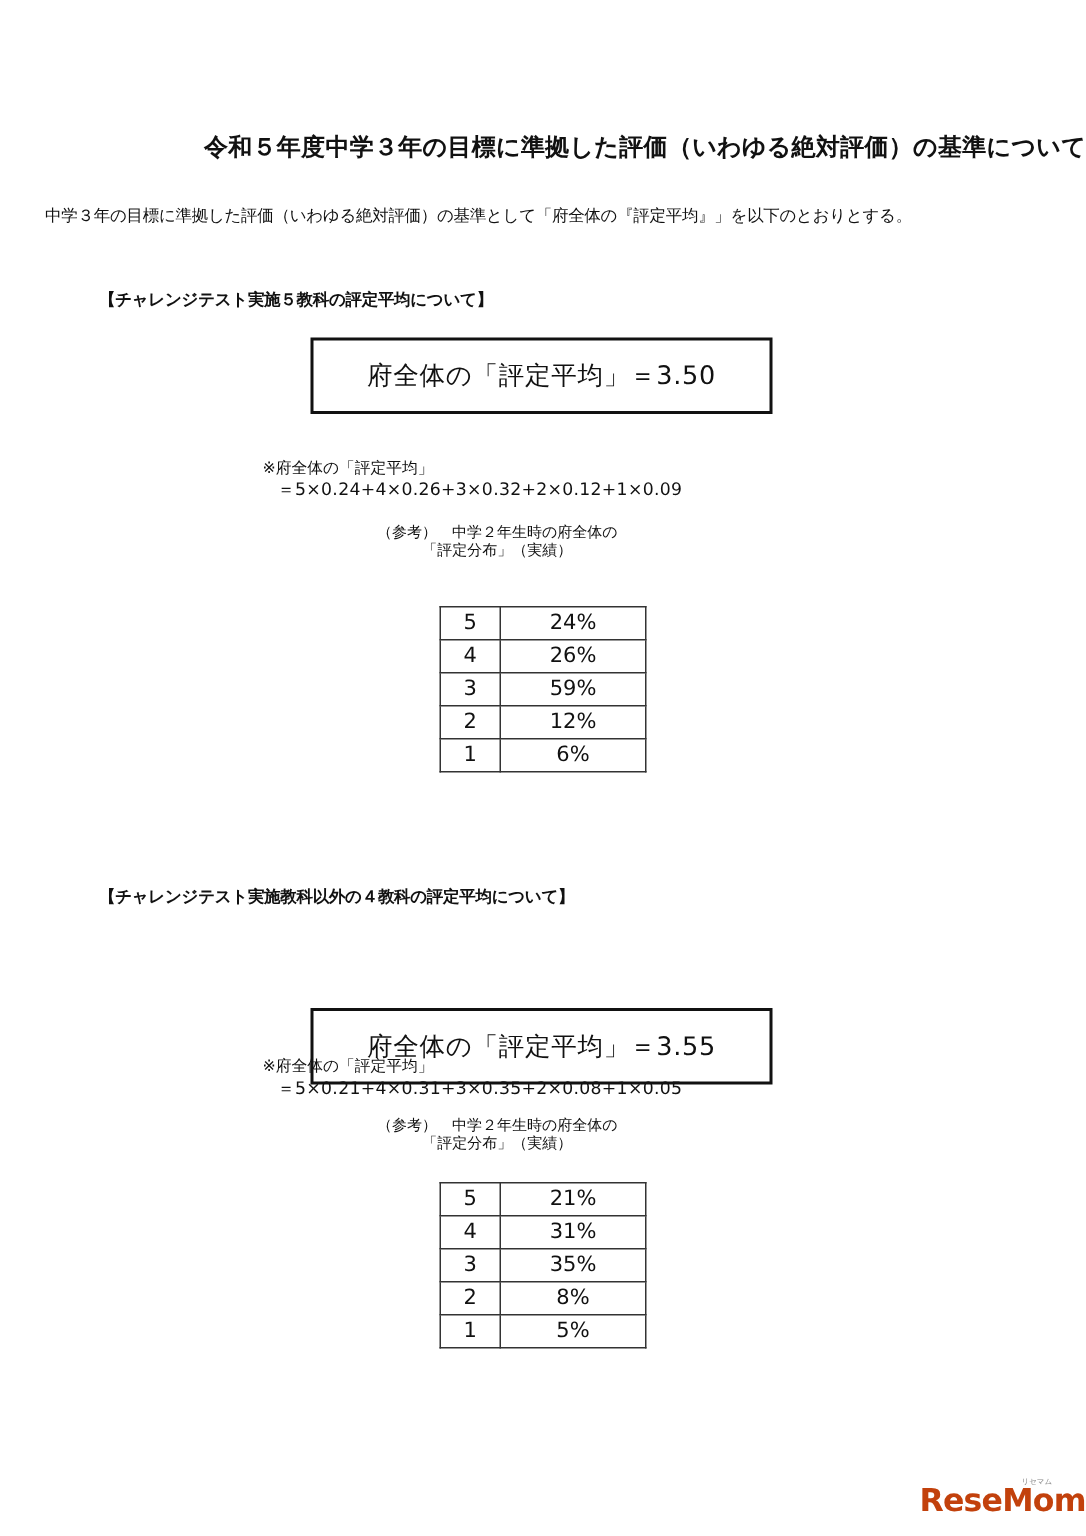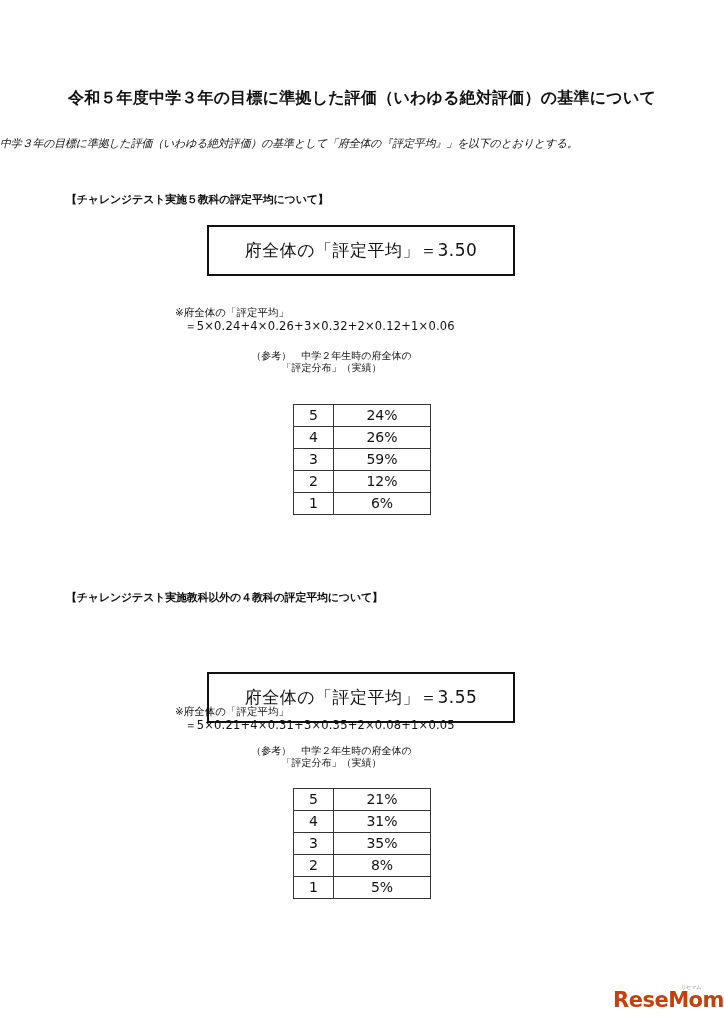--- a/index.html
+++ b/index.html
@@ -2,26 +2,26 @@
 <html><head>
   <meta charset="utf-8">
   <style>
     html, body { margin: 0; padding: 0; background: #ffffff; }
     body {
       width: 724px; height: 1024px; position: relative; overflow: hidden;
       font-family: "DejaVu Sans", "Liberation Sans", sans-serif; color: #111;
     }
     .abs { position: absolute; }
     .title {
-      left: 0; width: 724px; top: 88px; text-align: center;
+      left: 0; width: 724px; top: 88px; text-align: right;
       font-size: 16px; font-weight: bold; letter-spacing: 0.2px;
     }
     .intro {
-      left: 0; width: 638px; top: 136px; 
-      font-size: 11px; letter-spacing: -0.2px; font-style: italic;
+      left: 0; width: 638px; top: 136px; text-align: center;
+      font-size: 11px; letter-spacing: -0.2px;
     }
     .section-heading {
       left: 66px; font-size: 11px; font-weight: bold; letter-spacing: -0.2px;
     }
     .avg-box {
       left: 207px; width: 304px; height: 47px;
       border: 2px solid #111; box-sizing: content-box;
       display: flex; align-items: center; justify-content: center;
       font-size: 17px; letter-spacing: 0.5px;
     }
@@ -56,21 +56,21 @@
 
 <div class="abs title">令和５年度中学３年の目標に準拠した評価（いわゆる絶対評価）の基準について</div>
 <div class="abs intro">中学３年の目標に準拠した評価（いわゆる絶対評価）の基準として「府全体の『評定平均』」を以下のとおりとする。</div>
 
 <div class="abs section-heading" style="top:192px;">【チャレンジテスト実施５教科の評定平均について】</div>
 <div class="abs avg-box" style="top:225px;">
   <span>府全体の「評定平均」＝3.50</span>
 </div>
 <div class="abs note" style="top:305px;">
   <div>※府全体の「評定平均」</div>
-  <div class="formula">＝5×0.24+4×0.26+3×0.32+2×0.12+1×0.06</div>
+  <div class="formula">＝5×0.24+4×0.26+3×0.32+2×0.12+1×0.09</div>
 </div>
 <div class="abs ref" style="top:350px;">
   <div class="ref-line1">（参考）　中学２年生時の府全体の</div>
   <div>「評定分布」（実績）</div>
 </div>
 <table class="dist" style="top:404px;">
   <tbody>
       <tr>
         <td class="grade">5</td>
         <td>24%</td>

